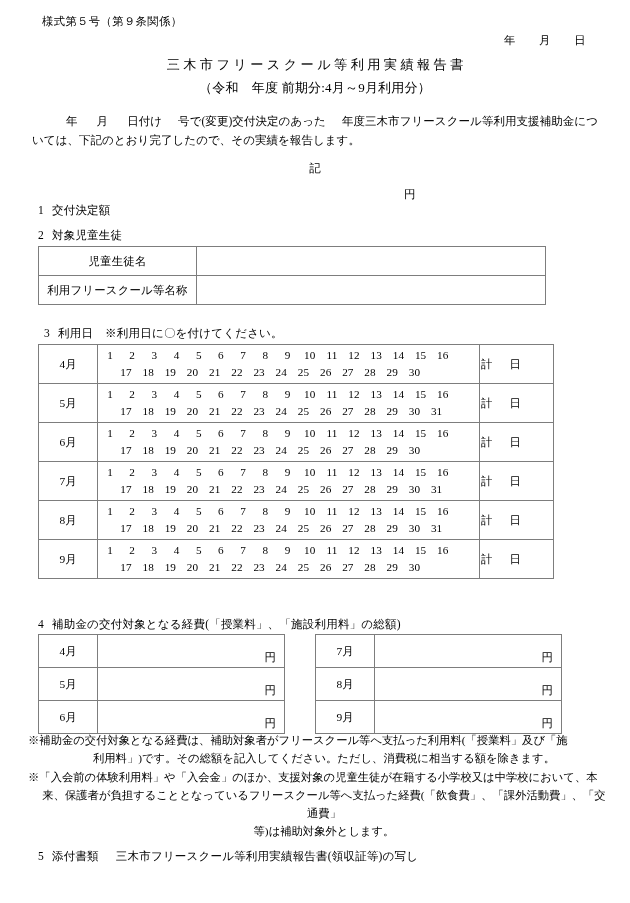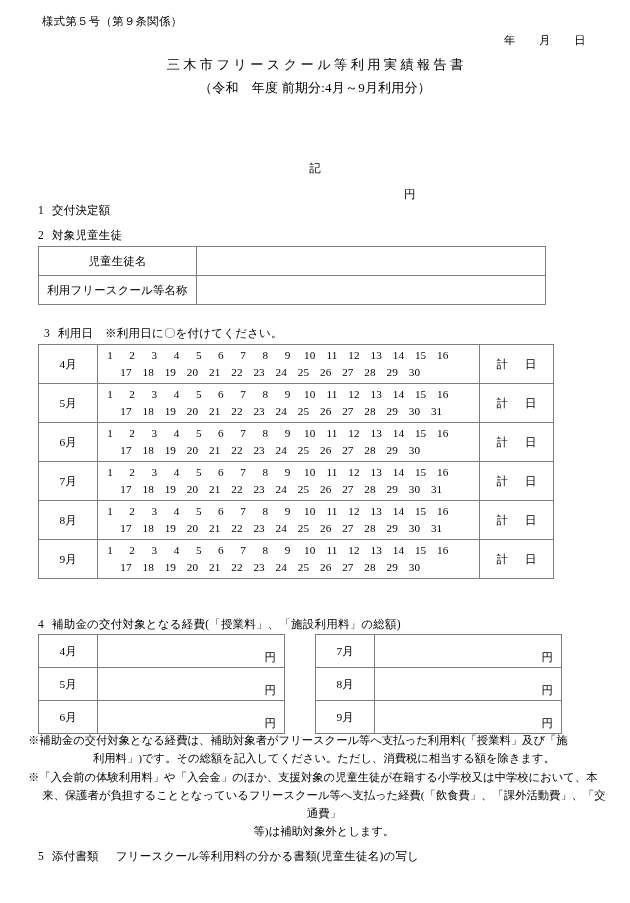--- a/index.html
+++ b/index.html
@@ -127,21 +127,20 @@
     width: 56px;
     text-align: center;
     font-size: 11.4px;
   }
   #calendar-table td.days {
     width: 371px;
     padding: 2px 5px 3px 5px;
   }
   #calendar-table td.total {
     width: 71px;
-    text-align: center;
     letter-spacing: 0.2px;
   }
   #calendar-table td.total .t1 { margin-right: 17px; }
   .day-row {
     display: flex;
     font-size: 11.2px;
     line-height: 16.5px;
     letter-spacing: 0.1px;
   }
   .day-row.r1 { justify-content: flex-start; }
@@ -204,20 +203,23 @@
 
   <div class="date-line">
     <span>年</span>
     <span>月</span>
     <span>日</span>
   </div>
 
   <div class="doc-title">三木市フリースクール等利用実績報告書</div>
   <div class="doc-subtitle">（令和　年度 前期分:4月～9月利用分）</div>
 
+  <div class="intro">
+    <span class="lead"></span><span>年</span><span class="gap"></span><span>月</span><span class="gap"></span><span>日付け</span><span class="gap-s"></span><span>号で(変更)交付決定のあった</span><span class="gap-s"></span><span>年度三木市フリースクール等利用支援補助金については、下記のとおり完了したので、その実績を報告します。</span>
+  </div>
 
   <div class="ki">記</div>
 
   <div class="sec-head" style="left:38px; top:187px;margin-top:16px;">
     <span class="sec-num">1</span><span>交付決定額</span>
   </div>
   <div class="sec1-yen">円</div>
 
   <div class="sec-head" style="left:38px; top:228px;">
     <span class="sec-num">2</span><span>対象児童生徒</span>
@@ -528,16 +530,16 @@
       <div class="note-cont">利用料」)です。その総額を記入してください。ただし、消費税に相当する額を除きます。</div>
     </div>
     <div class="note-item">
       <div>※「入会前の体験利用料」や「入会金」のほか、支援対象の児童生徒が在籍する小学校又は中学校において、本</div>
       <div class="note-cont">来、保護者が負担することとなっているフリースクール等へ支払った経費(「飲食費」、「課外活動費」、「交通費」</div>
       <div class="note-cont">等)は補助対象外とします。</div>
     </div>
   </div>
 
   <div class="sec5">
-    <span class="sec-num">5</span><span>添付書類</span><span class="sp"></span><span>フリースクール等利用料の分かる書類(児童生徒名)の写し</span>
+    <span class="sec-num">5</span><span>添付書類</span><span class="sp"></span><span>三木市フリースクール等利用実績報告書(領収証等)の写し</span>
   </div>
 
 </div>
 
 </body></html>

